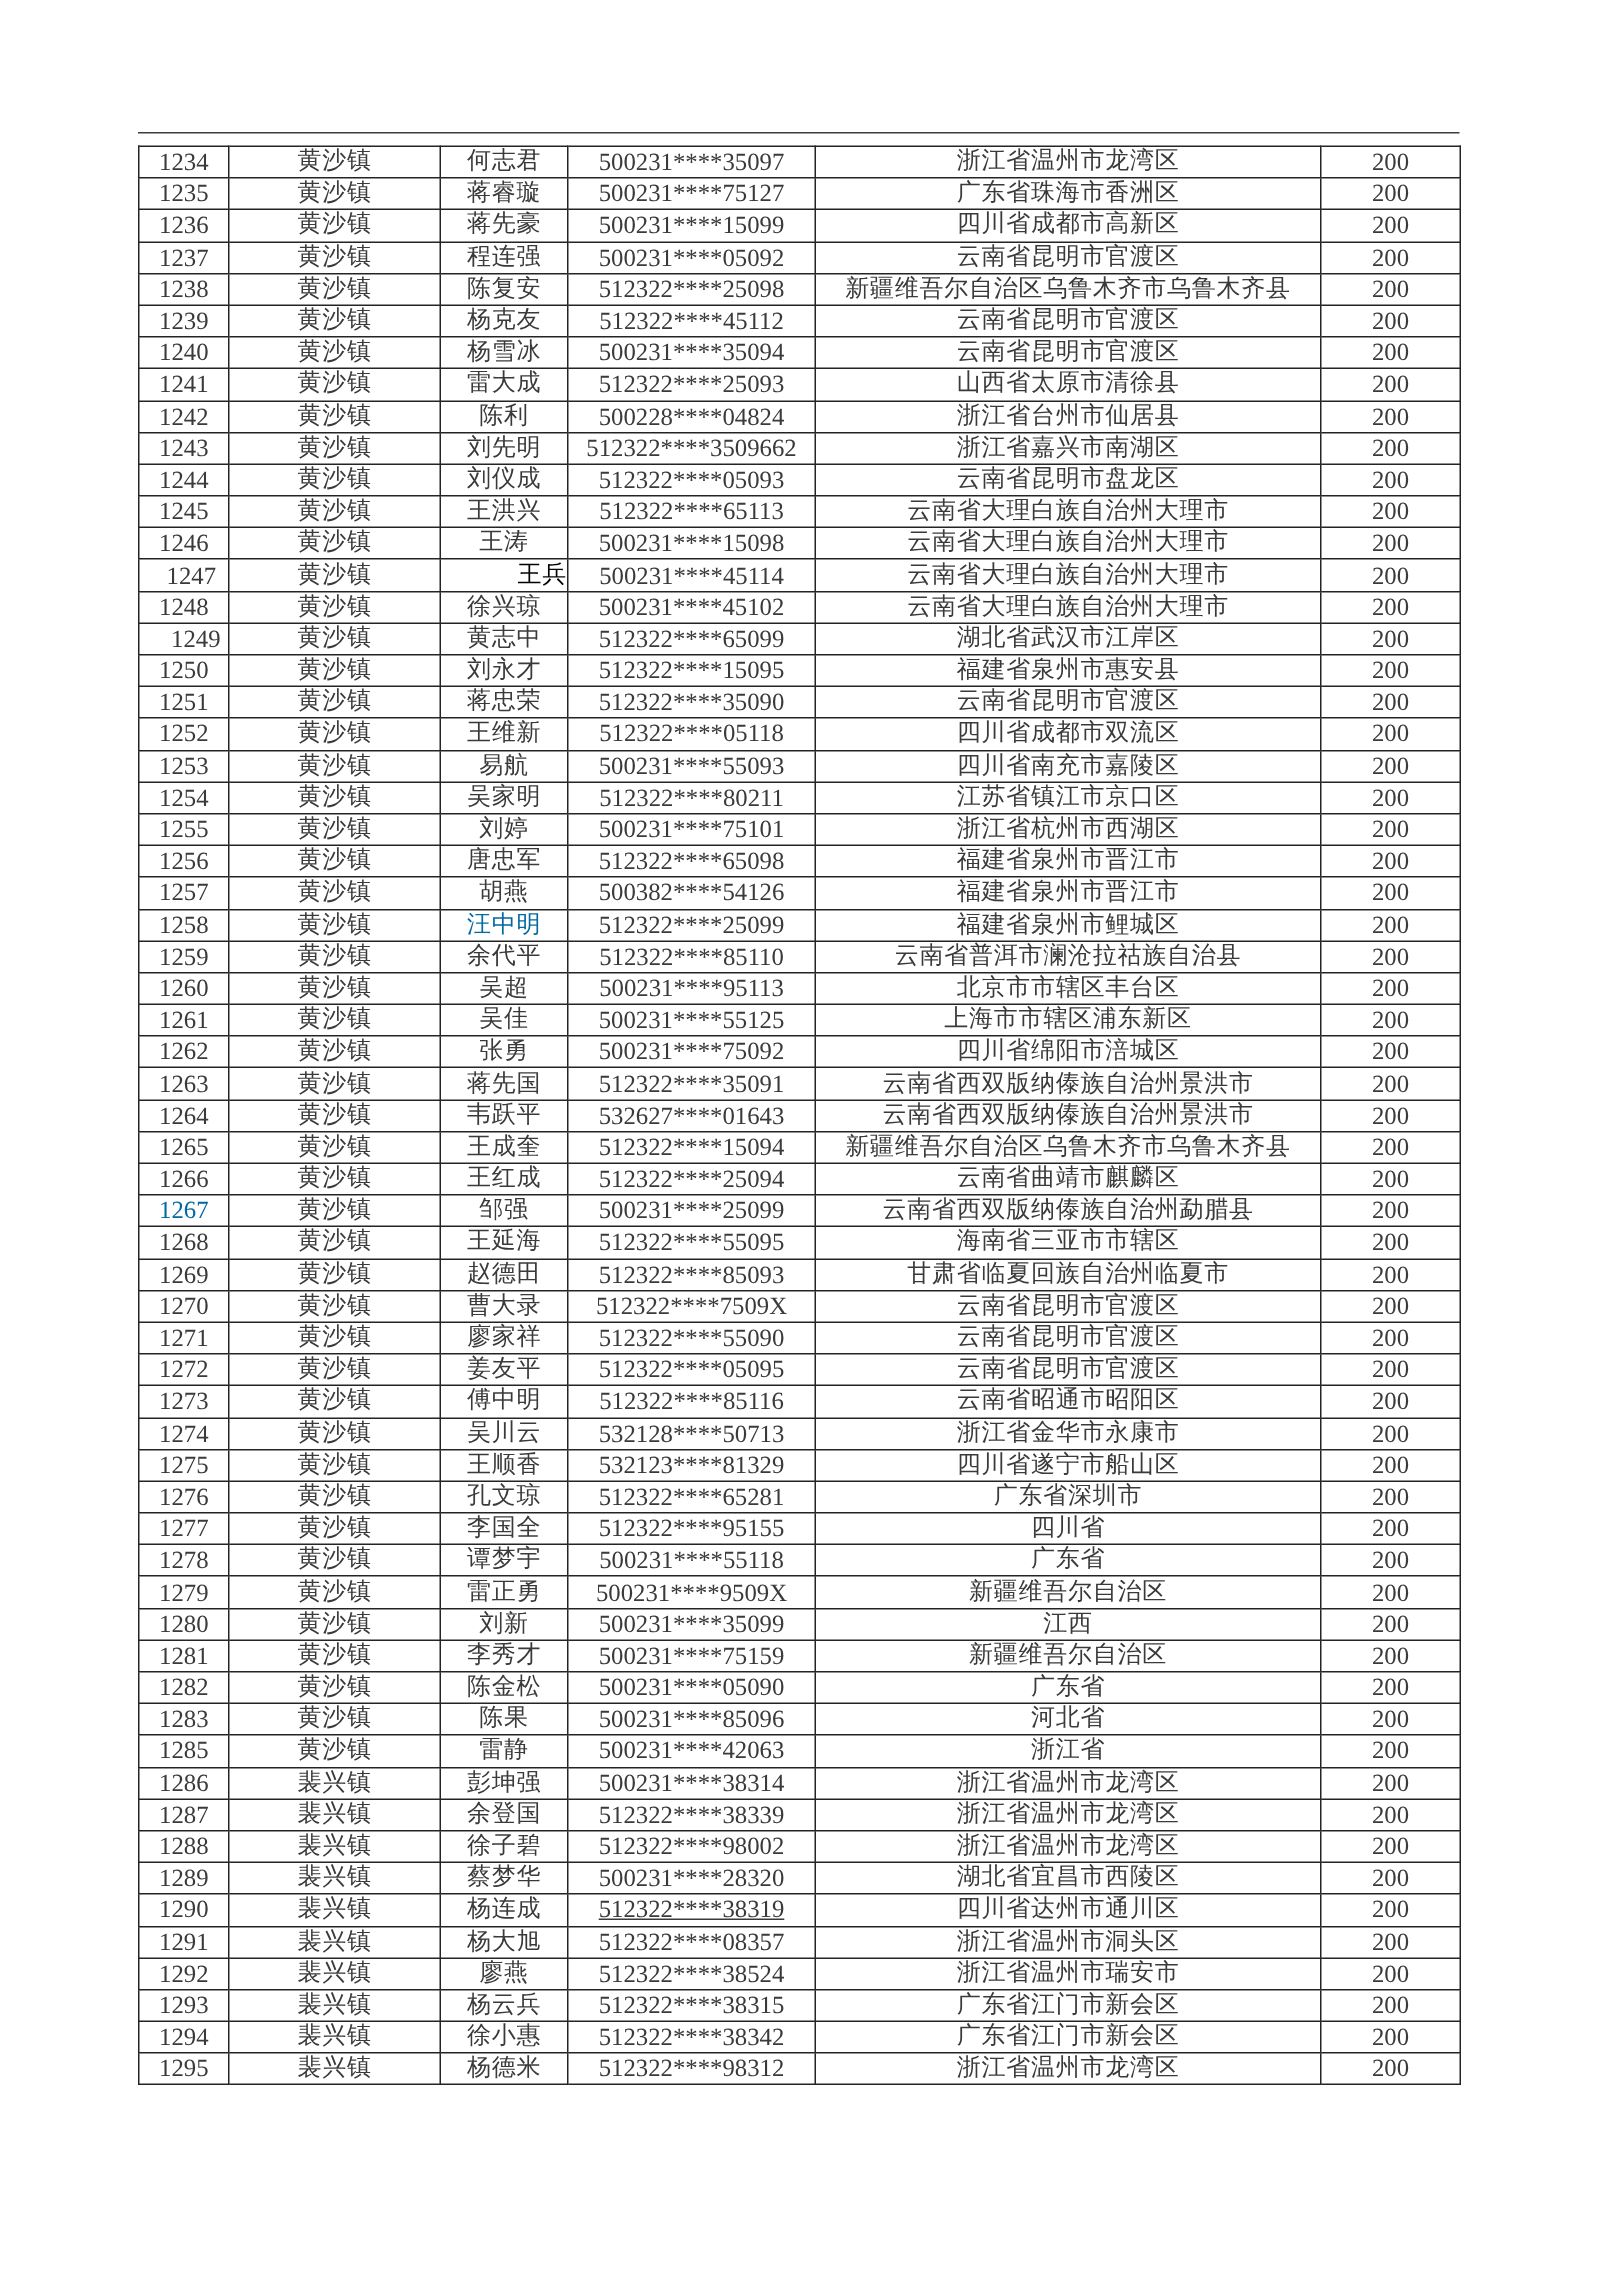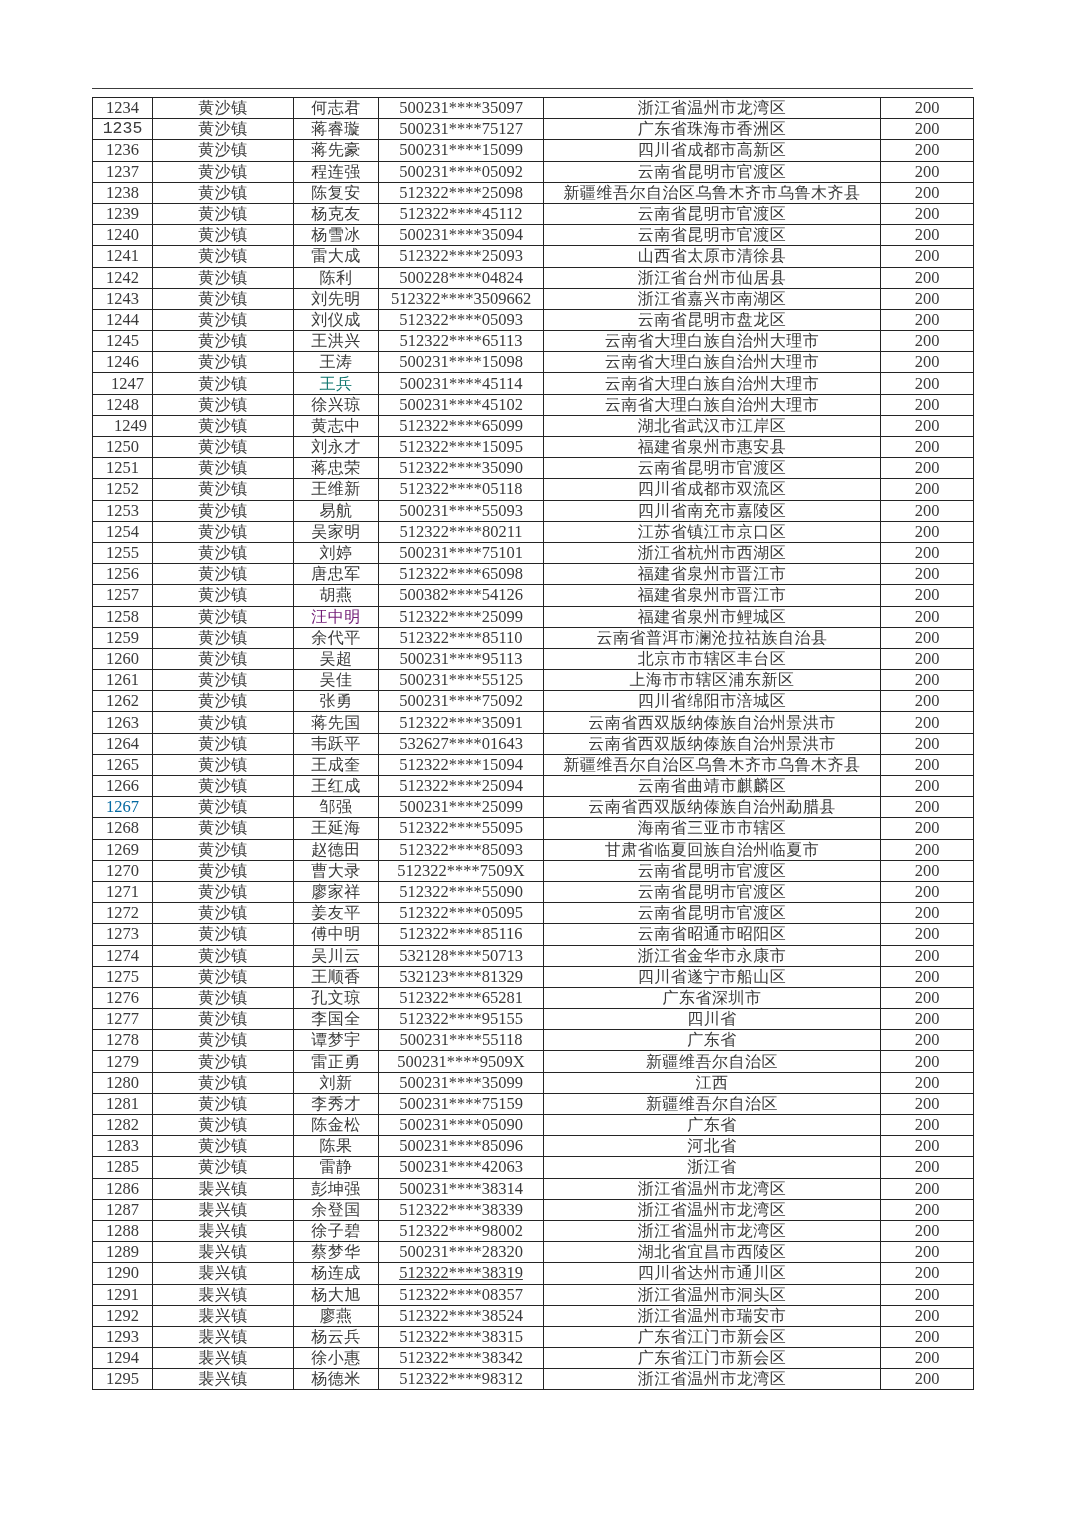--- a/index.html
+++ b/index.html
@@ -72,21 +72,21 @@
     <tbody>
         <tr>
           <td class="num" style="border-color: rgb(36, 36, 36); color: rgb(58, 58, 58);">1234</td>
           <td style="border-color: rgb(36, 36, 36); color: rgb(58, 58, 58);">黄沙镇</td>
           <td style="border-color: rgb(36, 36, 36); color: rgb(58, 58, 58);">何志君</td>
           <td class="num" style="border-color: rgb(36, 36, 36); color: rgb(58, 58, 58);">500231****35097</td>
           <td style="border-color: rgb(36, 36, 36); color: rgb(58, 58, 58);">浙江省温州市龙湾区</td>
           <td class="num" style="border-color: rgb(36, 36, 36); color: rgb(58, 58, 58);">200</td>
         </tr>
         <tr>
-          <td class="num" style="border-color: rgb(36, 36, 36); color: rgb(58, 58, 58); font-family: Liberation Mono, monospace;">1235</td>
+          <td class="num" style="border-color: rgb(36, 36, 36); color: rgb(58, 58, 58);">1235</td>
           <td style="border-color: rgb(36, 36, 36); color: rgb(58, 58, 58);">黄沙镇</td>
           <td style="border-color: rgb(36, 36, 36); color: rgb(58, 58, 58);">蒋睿璇</td>
           <td class="num" style="border-color: rgb(36, 36, 36); color: rgb(58, 58, 58);">500231****75127</td>
           <td style="border-color: rgb(36, 36, 36); color: rgb(58, 58, 58);">广东省珠海市香洲区</td>
           <td class="num" style="border-color: rgb(36, 36, 36); color: rgb(58, 58, 58);">200</td>
         </tr>
         <tr>
           <td class="num" style="border-color: rgb(36, 36, 36); color: rgb(58, 58, 58);">1236</td>
           <td style="border-color: rgb(36, 36, 36); color: rgb(58, 58, 58);">黄沙镇</td>
           <td style="border-color: rgb(36, 36, 36); color: rgb(58, 58, 58);">蒋先豪</td>
@@ -170,21 +170,21 @@
           <td class="num" style="border-color: rgb(36, 36, 36); color: rgb(58, 58, 58);">1246</td>
           <td style="border-color: rgb(36, 36, 36); color: rgb(58, 58, 58);">黄沙镇</td>
           <td style="border-color: rgb(36, 36, 36); color: rgb(58, 58, 58);">王涛</td>
           <td class="num" style="border-color: rgb(36, 36, 36); color: rgb(58, 58, 58);">500231****15098</td>
           <td style="border-color: rgb(36, 36, 36); color: rgb(58, 58, 58);">云南省大理白族自治州大理市</td>
           <td class="num" style="border-color: rgb(36, 36, 36); color: rgb(58, 58, 58);">200</td>
         </tr>
         <tr>
           <td class="num" style="border-color: rgb(36, 36, 36); color: rgb(58, 58, 58); padding-left: 10px;">1247</td>
           <td style="border-color: rgb(36, 36, 36); color: rgb(58, 58, 58);">黄沙镇</td>
-          <td style="border-color: rgb(36, 36, 36); color: #0f766e;">王兵</td>
+          <td style="border-color: rgb(36, 36, 36); color: #000000; text-align: right;">王兵</td>
           <td class="num" style="border-color: rgb(36, 36, 36); color: rgb(58, 58, 58);">500231****45114</td>
           <td style="border-color: rgb(36, 36, 36); color: rgb(58, 58, 58);">云南省大理白族自治州大理市</td>
           <td class="num" style="border-color: rgb(36, 36, 36); color: rgb(58, 58, 58);">200</td>
         </tr>
         <tr>
           <td class="num" style="border-color: rgb(36, 36, 36); color: rgb(58, 58, 58);">1248</td>
           <td style="border-color: rgb(36, 36, 36); color: rgb(58, 58, 58);">黄沙镇</td>
           <td style="border-color: rgb(36, 36, 36); color: rgb(58, 58, 58);">徐兴琼</td>
           <td class="num" style="border-color: rgb(36, 36, 36); color: rgb(58, 58, 58);">500231****45102</td>
           <td style="border-color: rgb(36, 36, 36); color: rgb(58, 58, 58);">云南省大理白族自治州大理市</td>
@@ -258,21 +258,21 @@
           <td class="num" style="border-color: rgb(36, 36, 36); color: rgb(58, 58, 58);">1257</td>
           <td style="border-color: rgb(36, 36, 36); color: rgb(58, 58, 58);">黄沙镇</td>
           <td style="border-color: rgb(36, 36, 36); color: rgb(58, 58, 58);">胡燕</td>
           <td class="num" style="border-color: rgb(36, 36, 36); color: rgb(58, 58, 58);">500382****54126</td>
           <td style="border-color: rgb(36, 36, 36); color: rgb(58, 58, 58);">福建省泉州市晋江市</td>
           <td class="num" style="border-color: rgb(36, 36, 36); color: rgb(58, 58, 58);">200</td>
         </tr>
         <tr>
           <td class="num" style="border-color: rgb(36, 36, 36); color: rgb(58, 58, 58);">1258</td>
           <td style="border-color: rgb(36, 36, 36); color: rgb(58, 58, 58);">黄沙镇</td>
-          <td style="border-color: rgb(36, 36, 36); color: #701a75;">汪中明</td>
+          <td style="border-color: rgb(36, 36, 36); color: #0369a1;">汪中明</td>
           <td class="num" style="border-color: rgb(36, 36, 36); color: rgb(58, 58, 58);">512322****25099</td>
           <td style="border-color: rgb(36, 36, 36); color: rgb(58, 58, 58);">福建省泉州市鲤城区</td>
           <td class="num" style="border-color: rgb(36, 36, 36); color: rgb(58, 58, 58);">200</td>
         </tr>
         <tr>
           <td class="num" style="border-color: rgb(36, 36, 36); color: rgb(58, 58, 58);">1259</td>
           <td style="border-color: rgb(36, 36, 36); color: rgb(58, 58, 58);">黄沙镇</td>
           <td style="border-color: rgb(36, 36, 36); color: rgb(58, 58, 58);">余代平</td>
           <td class="num" style="border-color: rgb(36, 36, 36); color: rgb(58, 58, 58);">512322****85110</td>
           <td style="border-color: rgb(36, 36, 36); color: rgb(58, 58, 58);">云南省普洱市澜沧拉祜族自治县</td>

